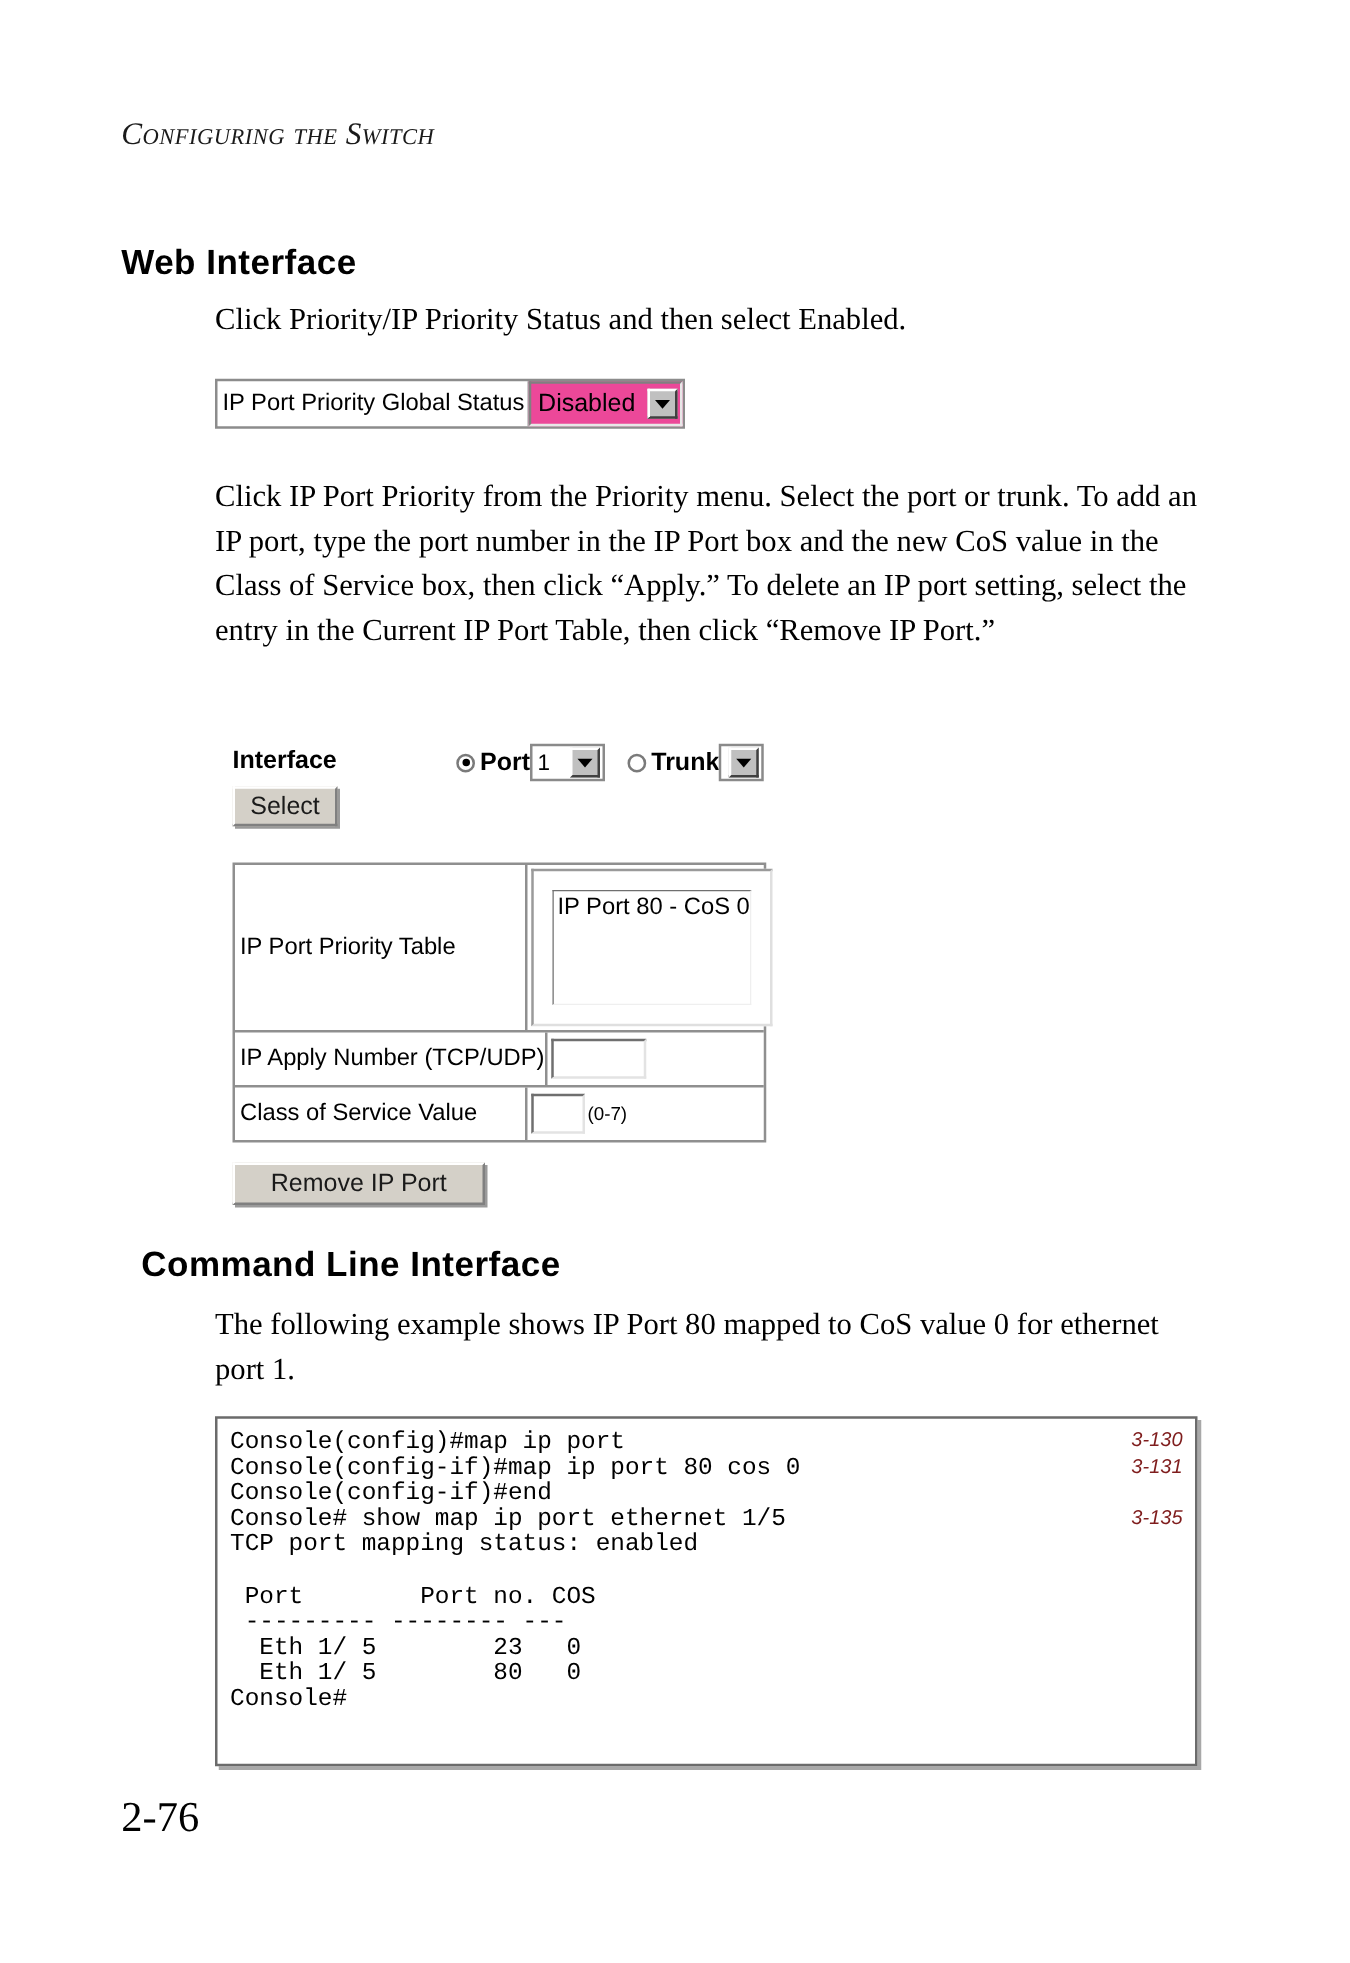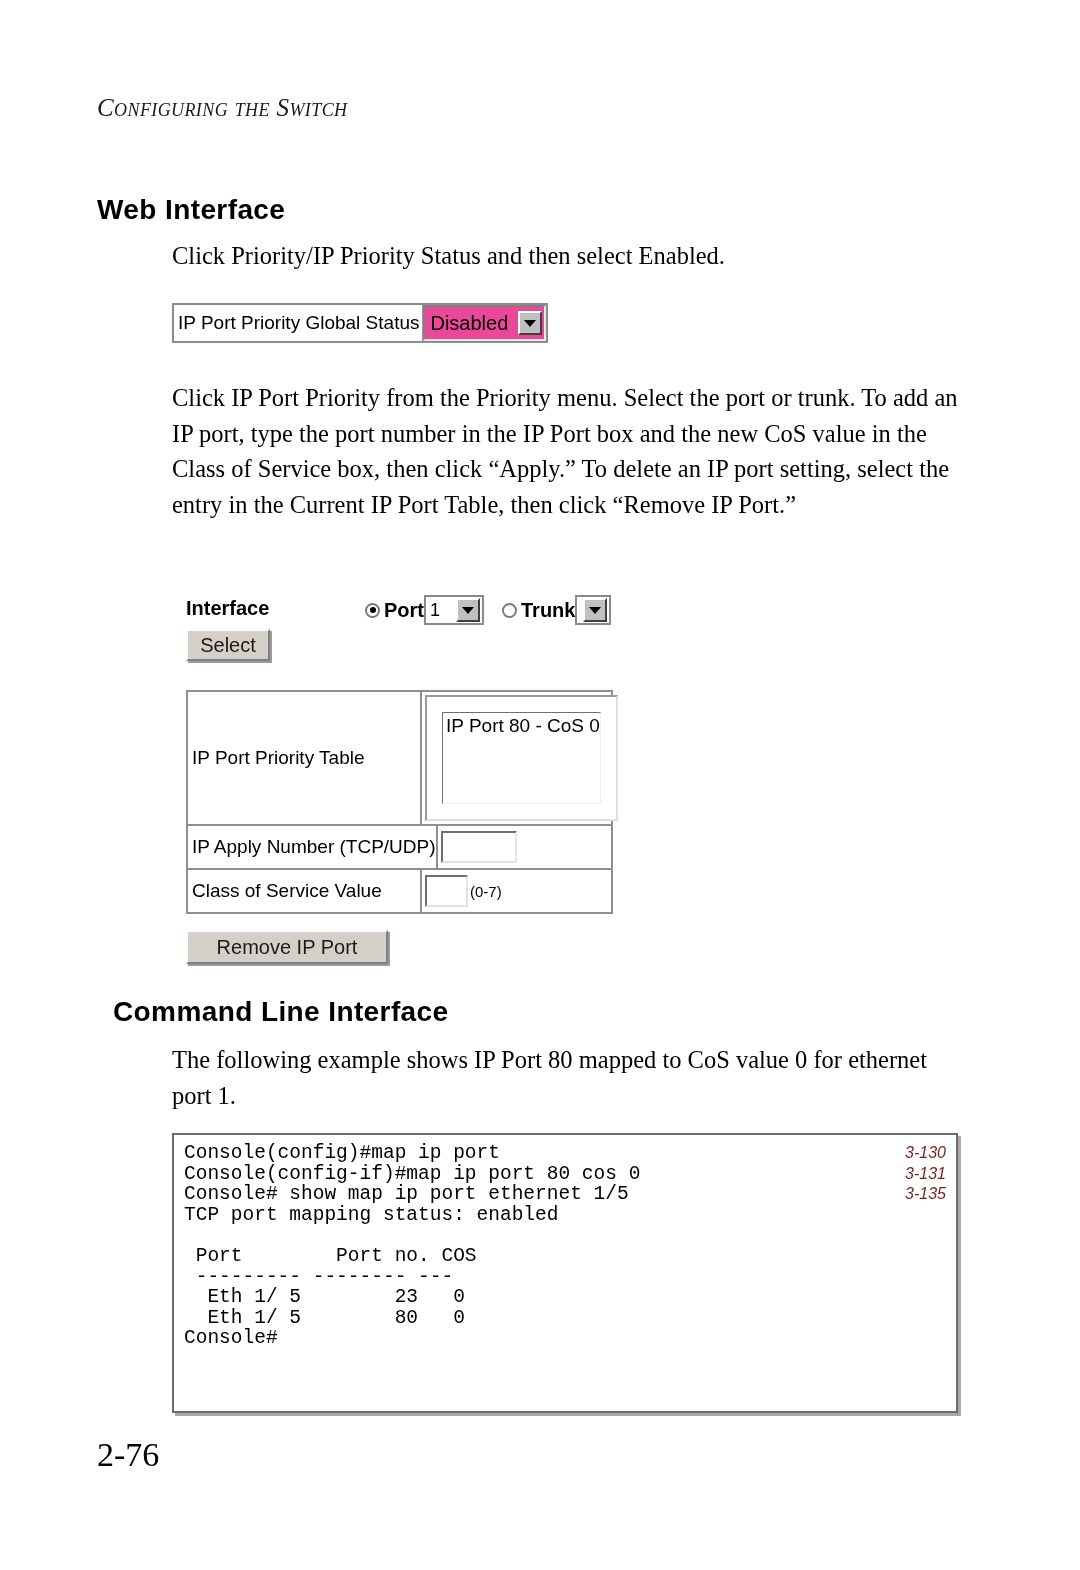--- a/index.html
+++ b/index.html
@@ -392,20 +392,21 @@
 
 <div id="remove-ip-port-button">Remove IP Port</div>
 
 <div class="section-heading" id="heading-cli">Command Line Interface</div>
 
 <div class="body-para" id="para-cli">The following example shows IP Port 80 mapped to CoS value 0 for ethernet port 1.</div>
 
 <div id="console-block">
     <div class="console-line"><span>Console(config)#map ip port</span><span class="console-ref">3-130</span></div>
     <div class="console-line"><span>Console(config-if)#map ip port 80 cos 0</span><span class="console-ref">3-131</span></div>
+    <div class="console-line"><span>Console(config-if)#end</span></div>
     <div class="console-line"><span>Console# show map ip port ethernet 1/5</span><span class="console-ref">3-135</span></div>
     <div class="console-line"><span>TCP port mapping status: enabled</span></div>
     <div class="console-line"><span>&nbsp;</span></div>
     <div class="console-line"><span> Port        Port no. COS</span></div>
     <div class="console-line"><span> --------- -------- ---</span></div>
     <div class="console-line"><span>  Eth 1/ 5        23   0</span></div>
     <div class="console-line"><span>  Eth 1/ 5        80   0</span></div>
     <div class="console-line"><span>Console#</span></div>
   </div>
 

